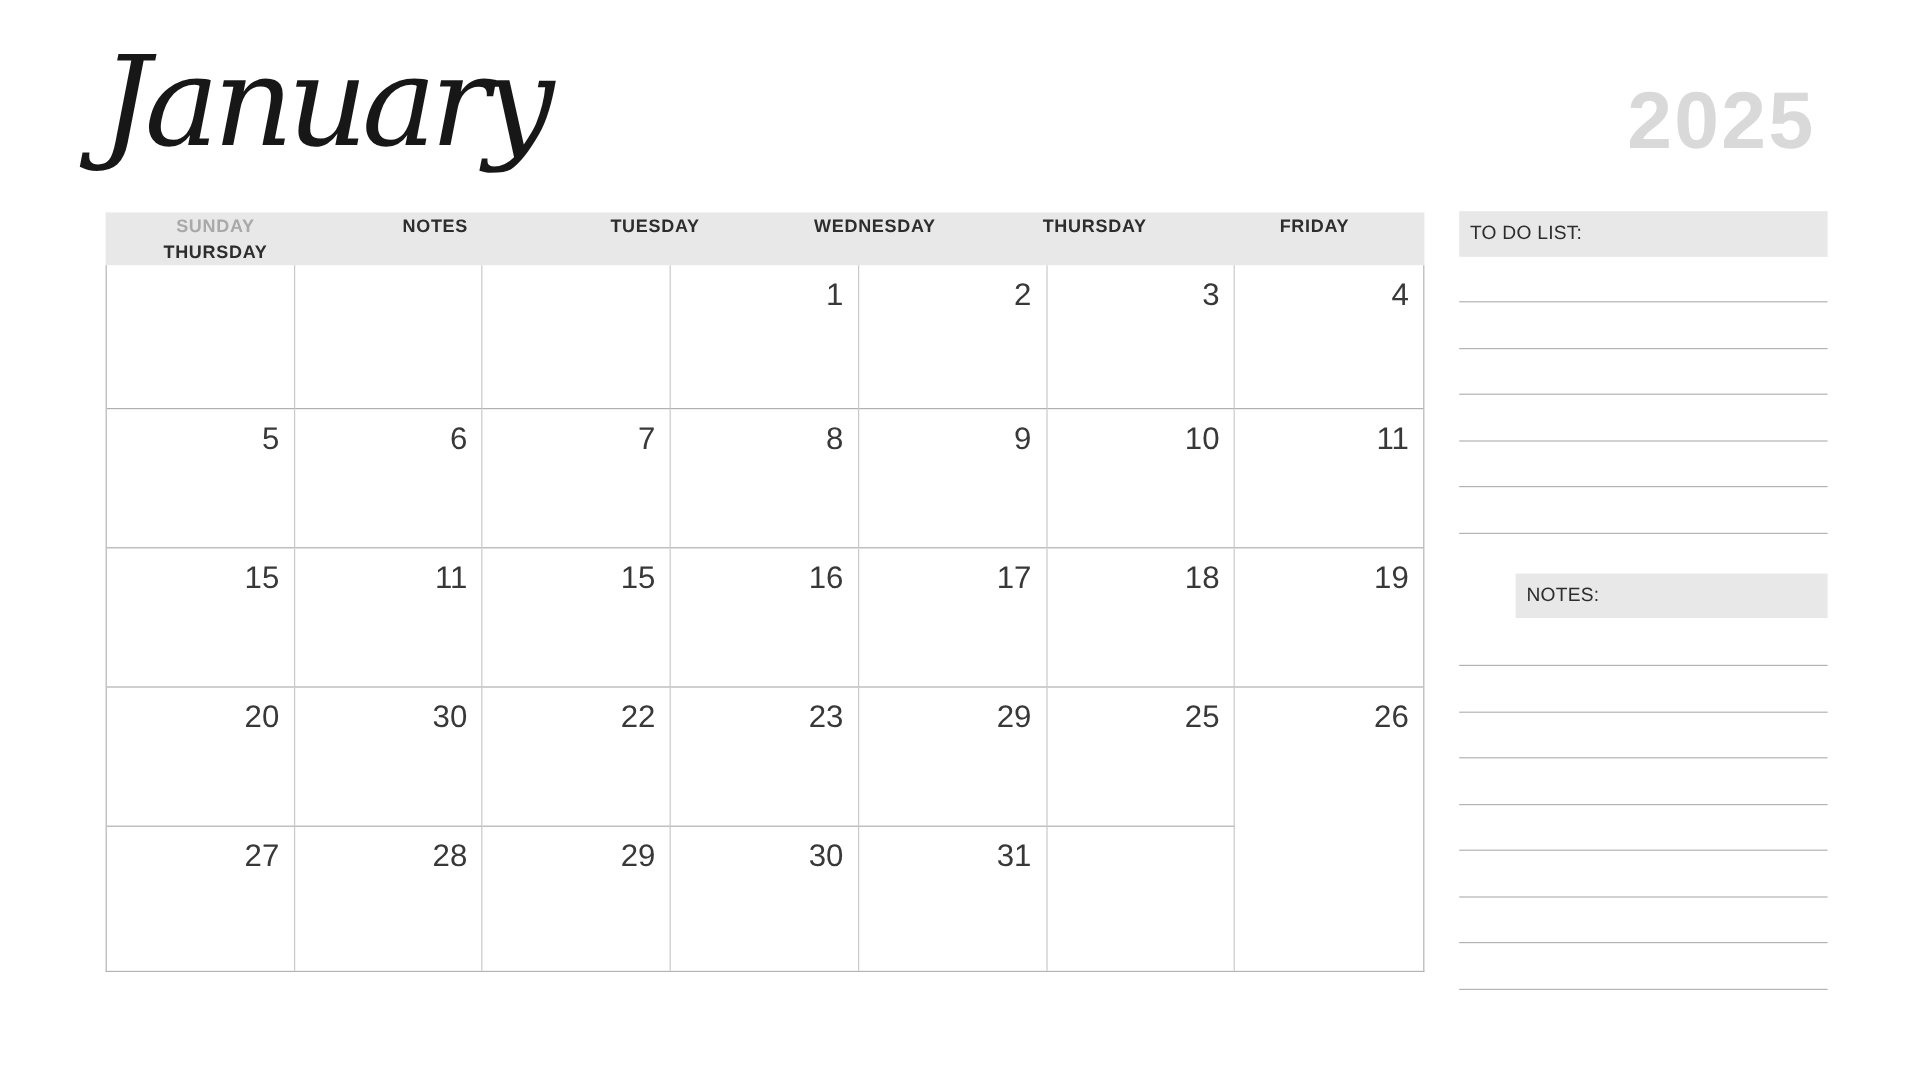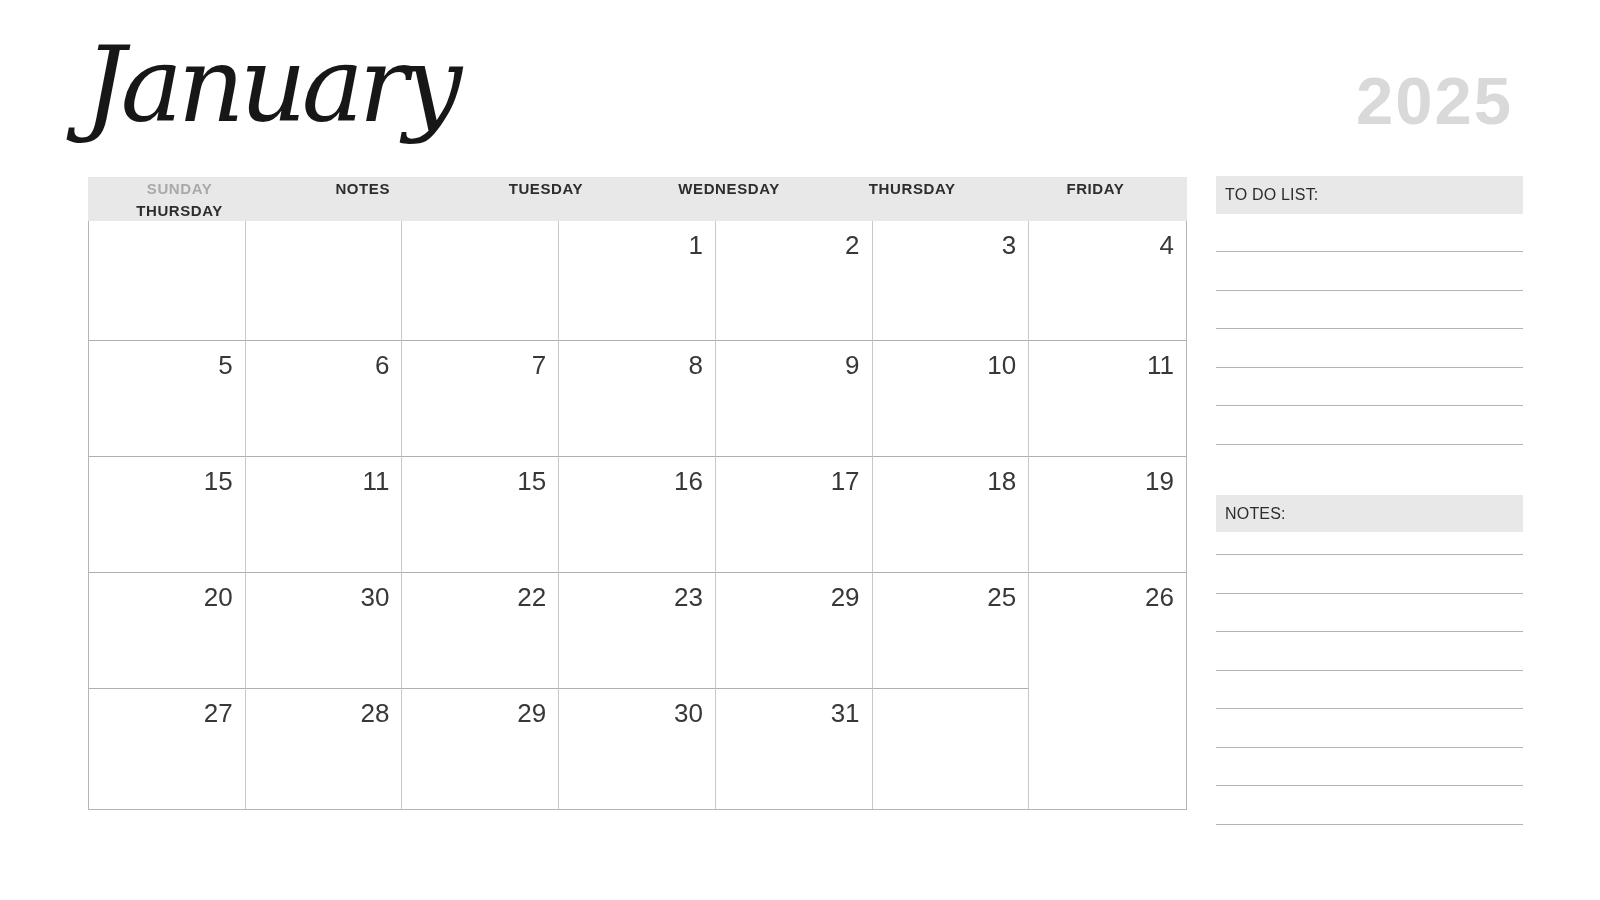--- a/index.html
+++ b/index.html
@@ -91,21 +91,21 @@
     background: var(--bar-bg, #e8e8e8);
     display: flex;
     align-items: center;
     padding-left: 9px;
     box-sizing: border-box;
     font-size: 16px;
     letter-spacing: 0.2px;
     color: var(--header-text, #333333);
   }
   .todo-bar { top: 0; height: 38px; }
-  .notes-bar { top: 319px; height: 37px; }
+  .notes-bar { top: 302px; height: 37px; margin-left: 47px; }
   .ruled { position: absolute; left: 0; right: 0; }
   .todo-lines { top: 36px; }
   .notes-lines { top: 339px; }
   .ruled .line { height: 37.5px; border-bottom: 1px solid var(--ruled-line, #b3b3b3); }
   .ruled .line:first-child { height: 39px; }
 </style>
 </head>
 <body>
 
 <div class="page">

